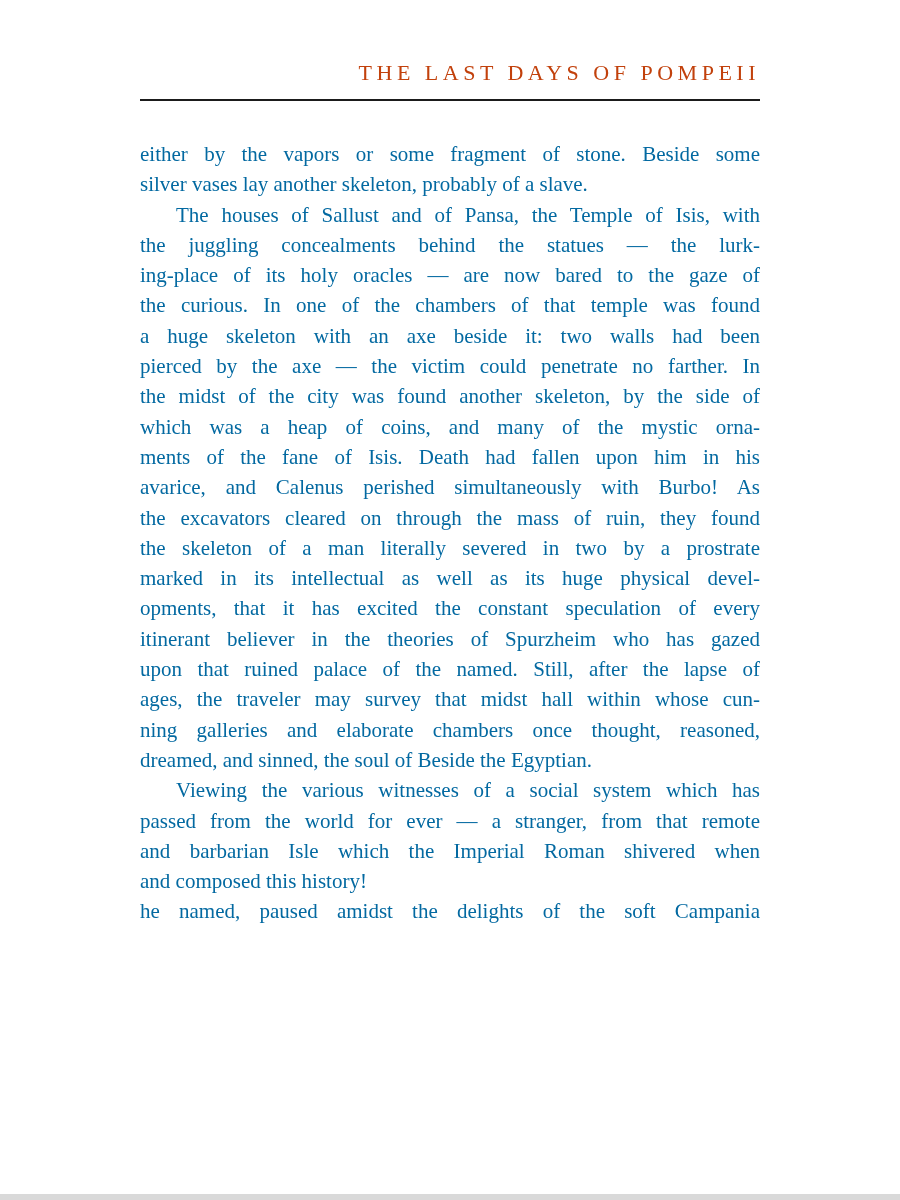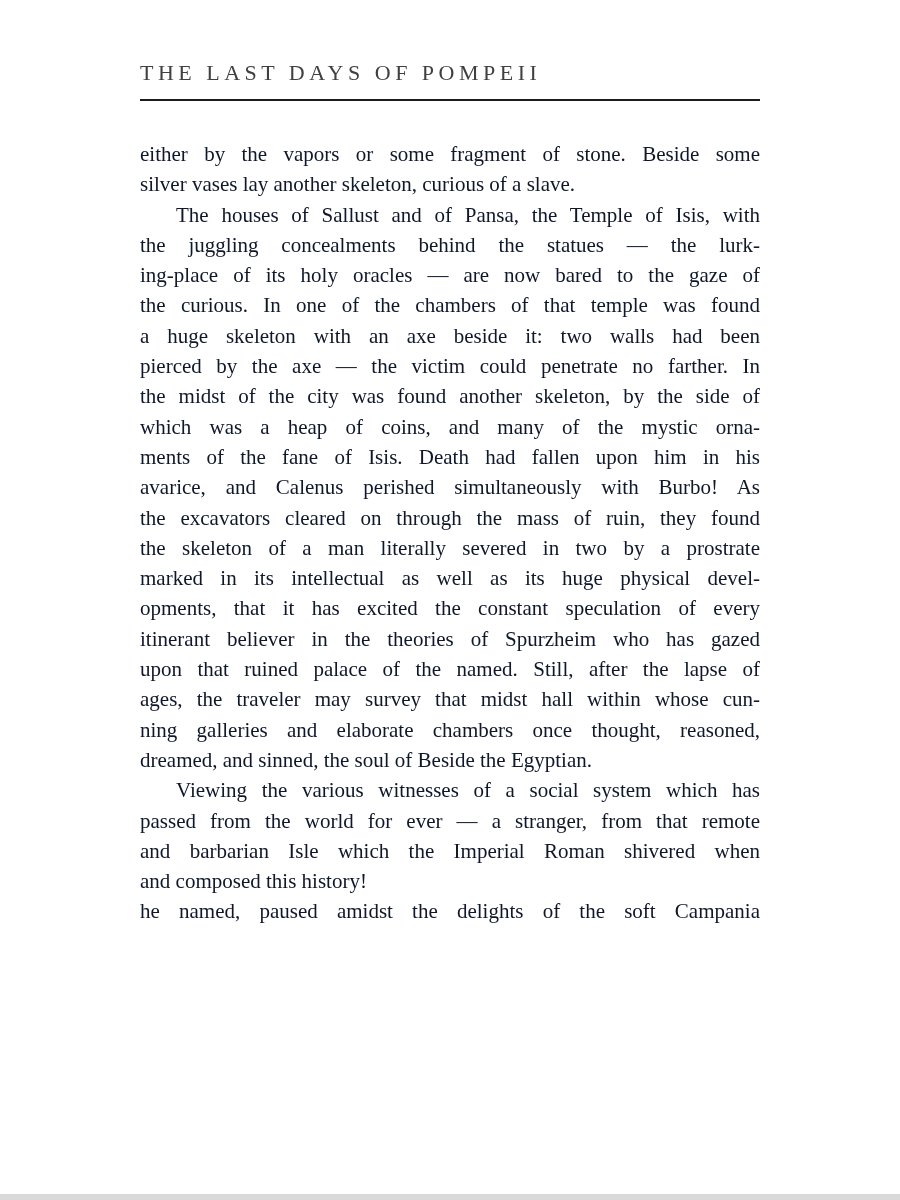--- a/index.html
+++ b/index.html
@@ -15,39 +15,40 @@
     width: 900px;
     height: 1200px;
     background: #ffffff;
     font-family: "Liberation Serif", "DejaVu Serif", serif;
   }
   .running-head {
     position: absolute;
     left: 140px;
     top: 60px;
     width: 620px;
+    text-align: right;
     font-size: 22px;
     letter-spacing: 4.5px;
-    color: #404040;
+    color: #c2410c;
     font-weight: 400;
   }
   .header-rule {
     position: absolute;
     left: 140px;
     top: 99px;
     width: 620px;
     height: 0;
     border-top: 2px solid #1b1b1b;
   }
   .text-column {
     position: absolute;
     left: 140px;
     top: 139px;
     width: 620px;
-    color: #0f172a;
+    color: #0369a1;
     font-size: 21px;
     line-height: 30.3px;
   }
   .text-line {
     text-align: justify;
     text-align-last: justify;
     max-height: 31px;
     overflow: hidden;
     white-space: normal;
   }
@@ -69,21 +70,21 @@
 </head>
 <body>
 
 <div class="page">
   <div class="running-head">
     <span>THE LAST DAYS OF POMPEII</span>
   </div>
   <div class="header-rule"></div>
   <div class="text-column" id="text-column">
       <div class="text-line">either by the vapors or some fragment of stone. Beside some</div>
-      <div class="text-line last-line">silver vases lay another skeleton, curious of a slave.</div>
+      <div class="text-line last-line">silver vases lay another skeleton, probably of a slave.</div>
       <div class="text-line indent-line">The houses of Sallust and of Pansa, the Temple of Isis, with</div>
       <div class="text-line">the juggling concealments behind the statues — the lurk-</div>
       <div class="text-line">ing-place of its holy oracles — are now bared to the gaze of</div>
       <div class="text-line">the curious. In one of the chambers of that temple was found</div>
       <div class="text-line">a huge skeleton with an axe beside it: two walls had been</div>
       <div class="text-line">pierced by the axe — the victim could penetrate no farther. In</div>
       <div class="text-line">the midst of the city was found another skeleton, by the side of</div>
       <div class="text-line">which was a heap of coins, and many of the mystic orna-</div>
       <div class="text-line">ments of the fane of Isis. Death had fallen upon him in his</div>
       <div class="text-line">avarice, and Calenus perished simultaneously with Burbo! As</div>

